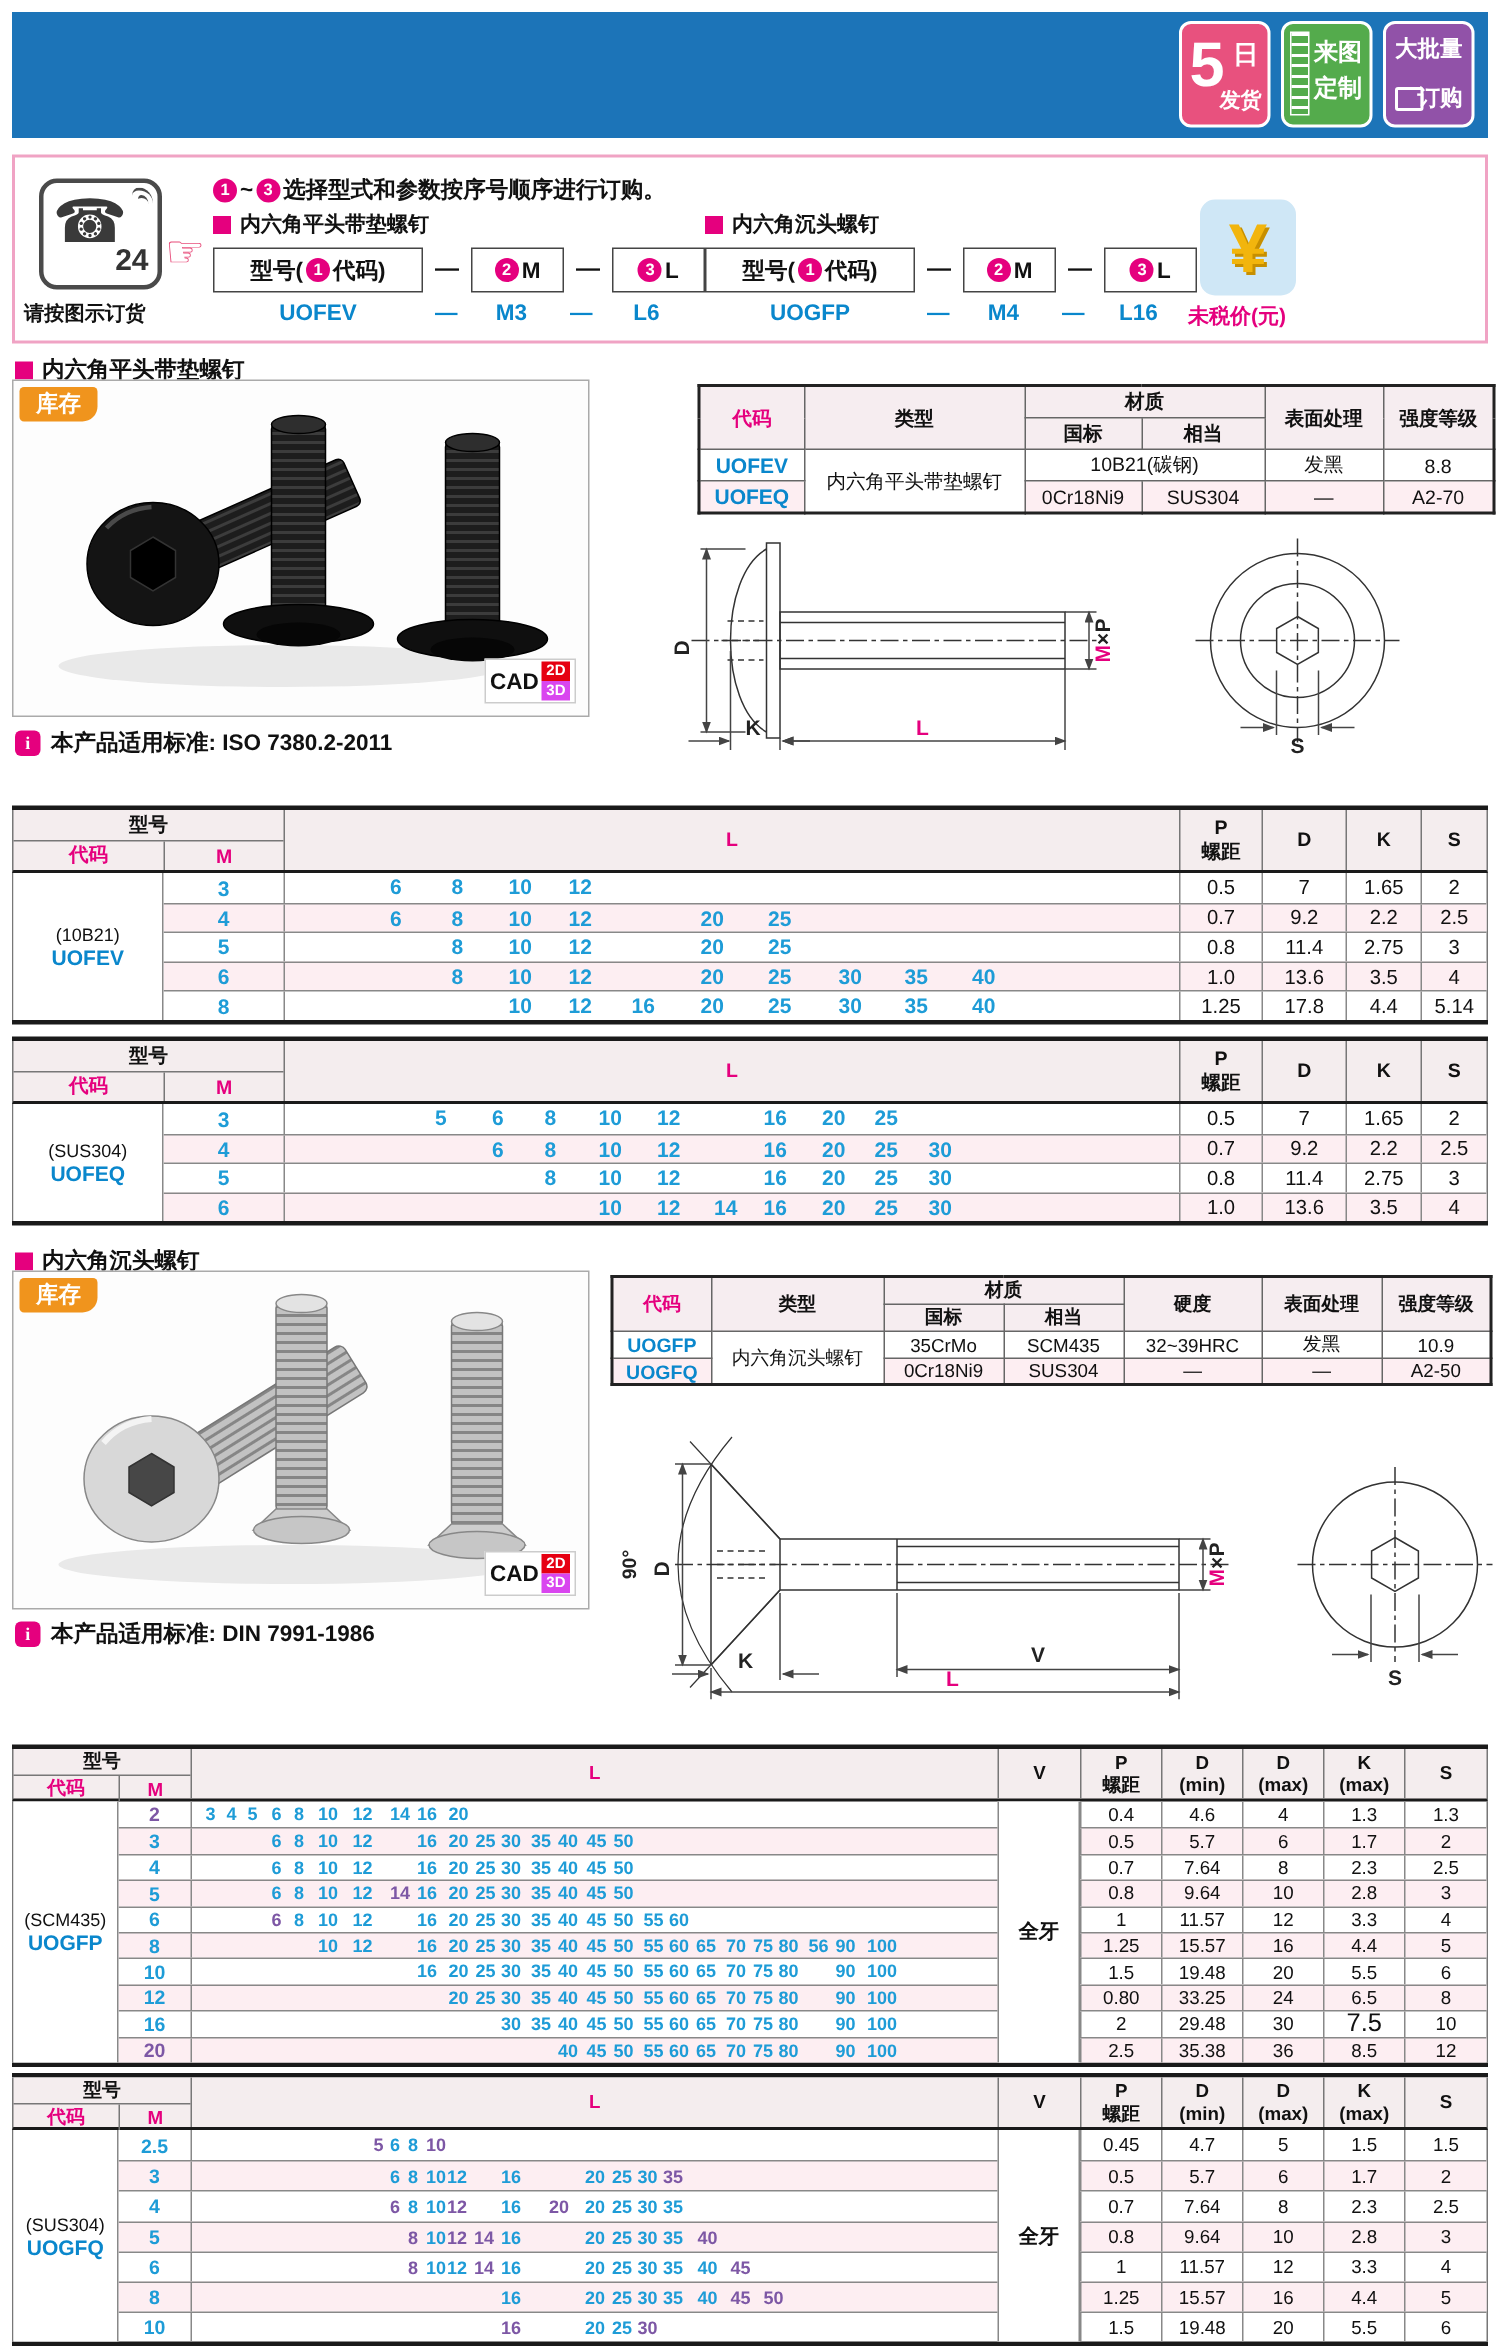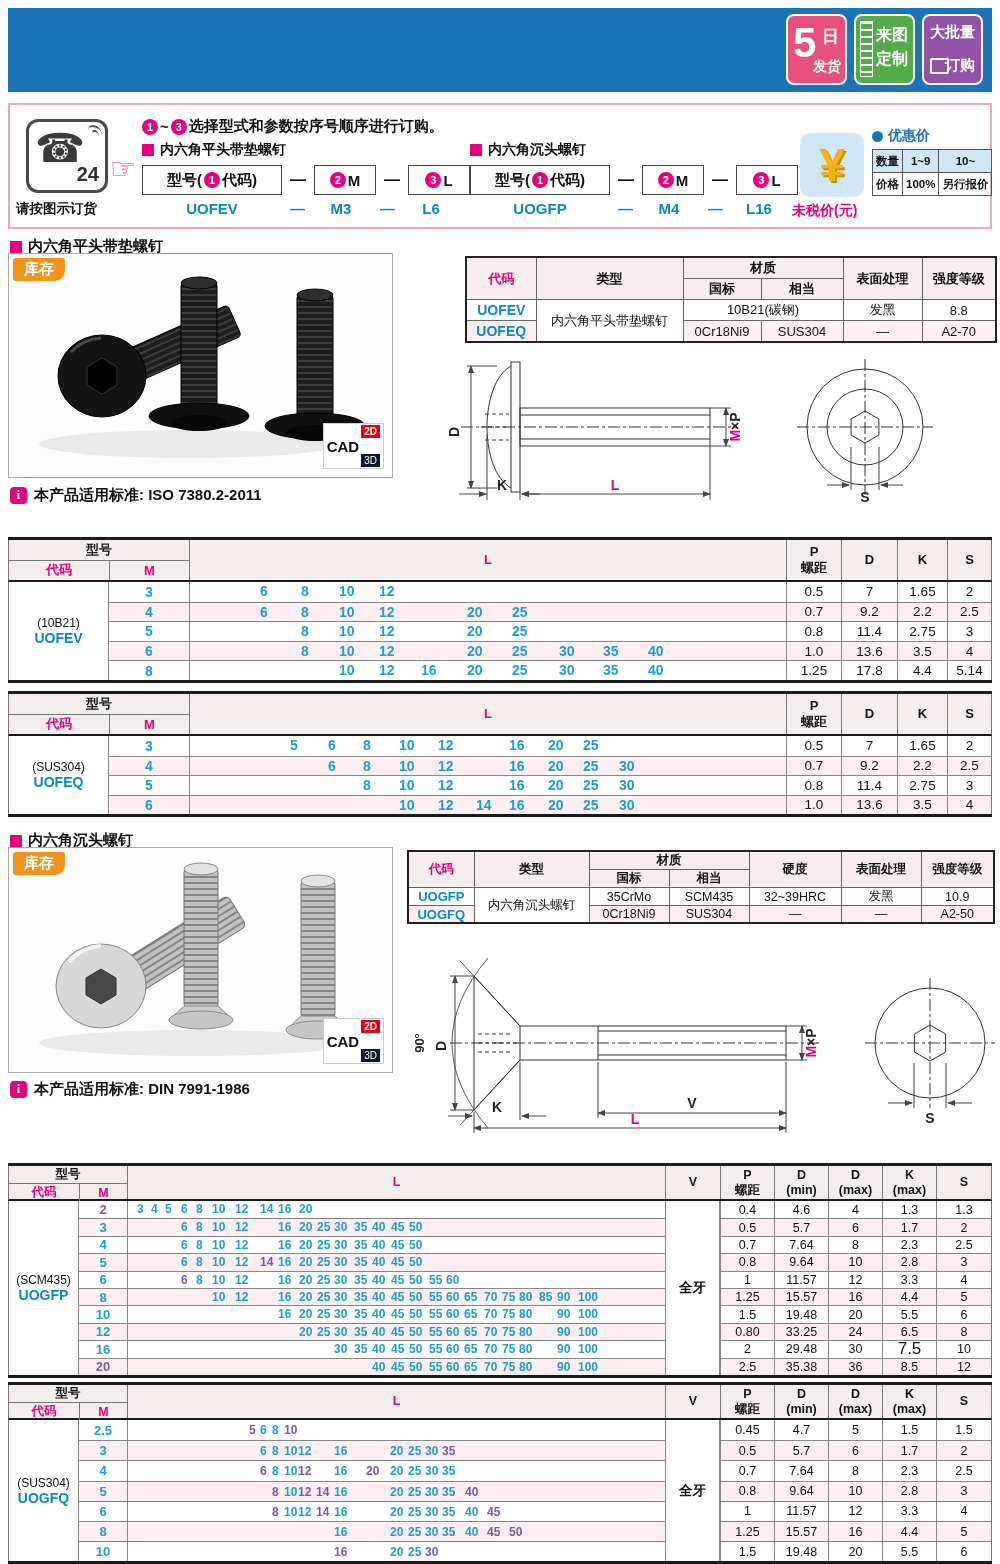--- a/index.html
+++ b/index.html
@@ -65,21 +65,21 @@
   .info-i{width:17px;height:17px;background:#e5007e;color:#fff;border-radius:4px;display:flex;align-items:center;
           justify-content:center;font-size:12px;font-weight:bold;font-family:"Liberation Serif",serif;flex:none;}
   
   .photo{width:385px;border:1px solid #aaa;box-sizing:border-box;background:#fdfdfd;}
   .stock{position:absolute;left:4px;top:4px;background:#f0941d;color:#fff;font-weight:bold;font-size:15px;
          padding:2px 11px;border-radius:3px 3px 10px 3px;z-index:3;}
   .cad{position:absolute;right:8px;bottom:8px;display:flex;align-items:center;background:#fff;border:1px solid #ccc;padding:1px 3px;z-index:3;}
   .cad-label{font-size:15px;font-weight:bold;letter-spacing:0;}
   .cad-badges{display:flex;flex-direction:column;margin-left:2px;}
   .cad2d{background:#e60012;color:#fff;font-size:10px;font-weight:bold;padding:0 3px;line-height:13px;}
-  .cad3d{background:#0f172a;color:#fff;font-size:10px;font-weight:normal;padding:0 3px;line-height:13px;margin-top:16px;}
+  .cad3d{background:#d946ef;color:#fff;font-size:10px;font-weight:bold;padding:0 3px;line-height:13px;}
   
   .spec{position:absolute;border-collapse:collapse;background:#fff;border:2px solid #222;}
   .spec td{border:1px solid #666;text-align:center;padding:0 3px;}
   .spec tr.sh td{background:#f6edf0;font-weight:bold;}
   .spec .mag{color:#e5007e;}
   .spec .cb{color:#0a87cc;font-weight:bold;}
   .spec tr.alt td{background:#fdeef2;}
   .specA{left:465px;top:256px;font-size:13px;}
   .specA td{height:20px;}
   .specA .cb{font-size:14px;}
@@ -217,40 +217,20 @@
         <span class="ex1">UOGFP</span>
         <span class="exd">—</span>
         <span class="ex2">M4</span>
         <span class="exd">—</span>
         <span class="ex3">L16</span>
       </div>
     </div>
 
     <div class="yen">¥</div>
     <div class="yen-cap">未税价(元)</div>
-    <div class="price">
-      <div class="price-title">
-        <span class="pdot"></span>
-        <span>优惠价</span>
-      </div>
-      <table>
-        <tbody>
-            <tr class="ph">
-          <td>数量</td>
-          <td>1~9</td>
-          <td>10~</td>
-        </tr>
-        <tr>
-          <td>价格</td>
-          <td>100%</td>
-          <td>另行报价</td>
-        </tr>
-      </tbody>
-        </table>
-    </div>
   </div>
 
   <div class="abs sec-title" style="left:10px;top:237px;">
     <span class="psq"></span>
     <span>内六角平头带垫螺钉</span>
   </div>
 
   <div class="abs photo" style="left:8px;top:253px;height:225px;">
     <div class="stock">库存</div>
     <svg width="383" height="223" viewBox="0 0 383 223">
@@ -890,21 +870,21 @@
             <span class="ln" style="left: 226px; line-height: 17.4px; font-size: 12px;">35</span>
             <span class="ln" style="left: 244px; line-height: 17.4px; font-size: 12px;">40</span>
             <span class="ln" style="left: 263px; line-height: 17.4px; font-size: 12px;">45</span>
             <span class="ln" style="left: 281px; line-height: 17.4px; font-size: 12px;">50</span>
             <span class="ln" style="left: 301px; line-height: 17.4px; font-size: 12px;">55</span>
             <span class="ln" style="left: 318px; line-height: 17.4px; font-size: 12px;">60</span>
             <span class="ln" style="left: 336px; line-height: 17.4px; font-size: 12px;">65</span>
             <span class="ln" style="left: 356px; line-height: 17.4px; font-size: 12px;">70</span>
             <span class="ln" style="left: 374px; line-height: 17.4px; font-size: 12px;">75</span>
             <span class="ln" style="left: 391px; line-height: 17.4px; font-size: 12px;">80</span>
-            <span class="ln" style="left: 411px; line-height: 17.4px; font-size: 12px;">85</span>
+            <span class="ln" style="left: 411px; line-height: 17.4px; font-size: 12px;">56</span>
             <span class="ln" style="left: 429px; line-height: 17.4px; font-size: 12px;">90</span>
             <span class="ln" style="left: 450px; line-height: 17.4px; font-size: 12px;">100</span>
           </div>
           <div class="c" style="width: 55px;"></div>
           <div class="c ct" style="width: 54px; font-size: 12.5px;">1.25</div>
           <div class="c ct" style="width: 54px; font-size: 12.5px;">15.57</div>
           <div class="c ct" style="width: 54px; font-size: 12.5px;">16</div>
           <div class="c ct" style="width: 54px; font-size: 12.5px;">4.4</div>
           <div class="c ct" style="width: 55px; font-size: 12.5px;">5</div>
         </div>

